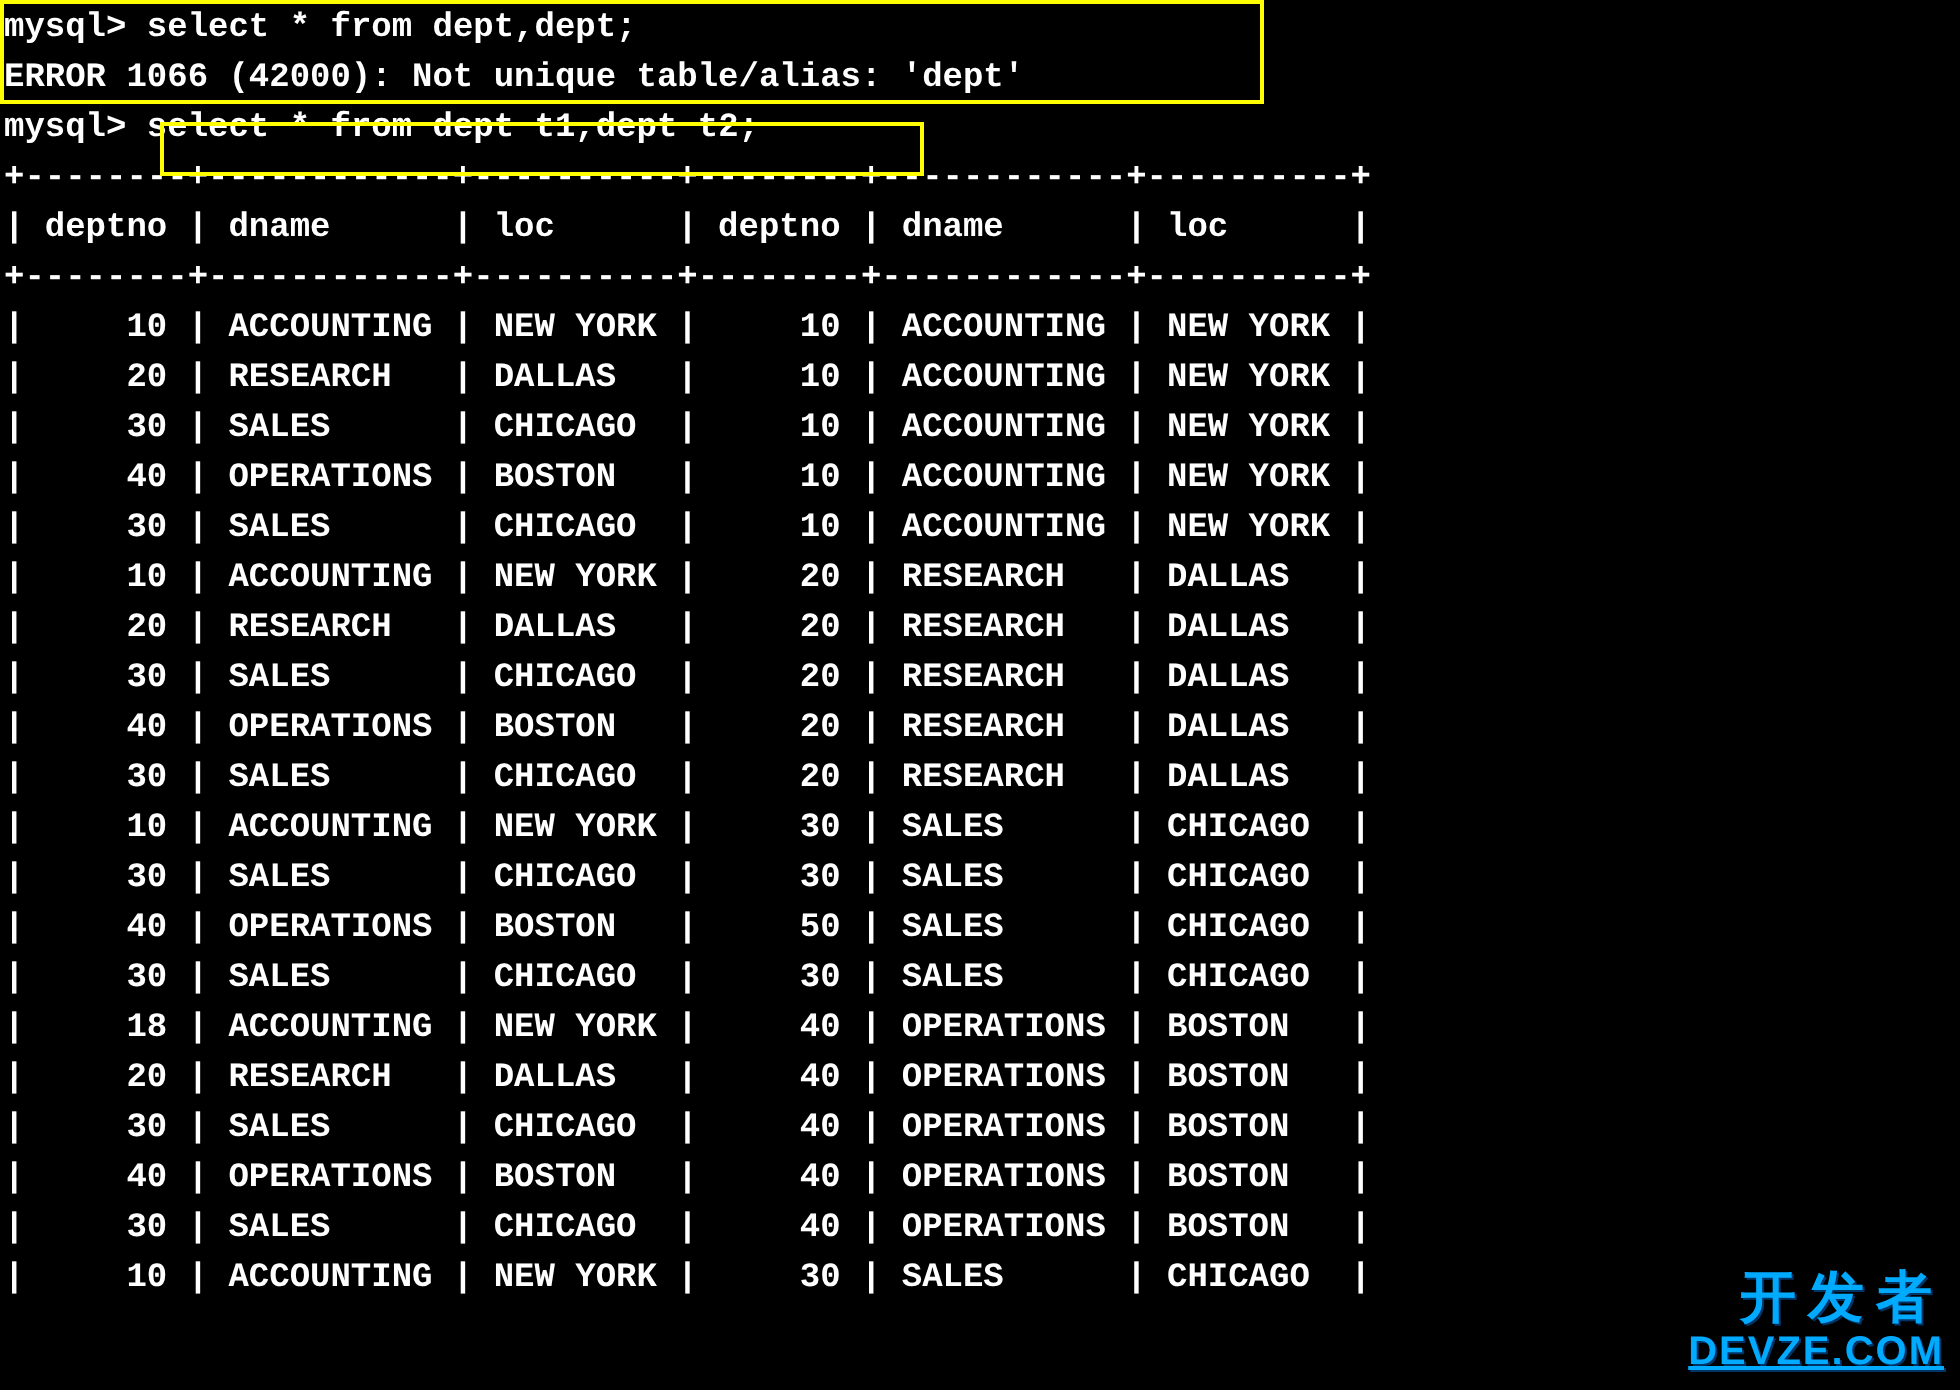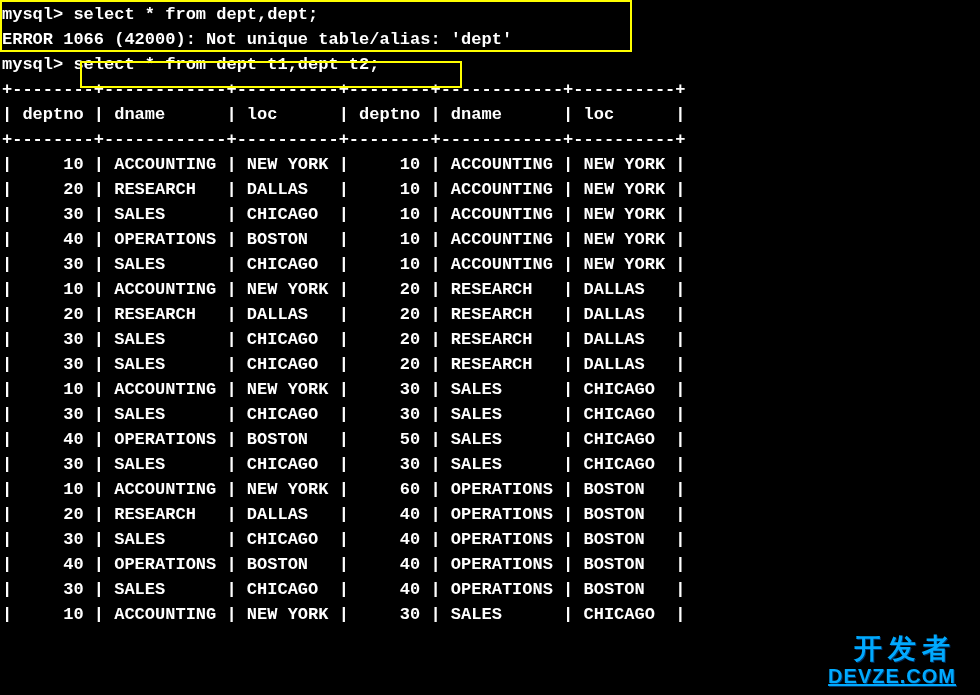--- a/index.html
+++ b/index.html
@@ -37,21 +37,21 @@
     height: 23px;
     pointer-events: none;
   }
   .content {
     padding-top: 2px;
     padding-left: 2px;
   }
   .watermark {
     position: absolute;
     bottom: 8px;
-    right: 24px;
+    right: 8px;
     color: #00aaff;
     font-family: "SimHei", "Microsoft YaHei", sans-serif;
     text-align: right;
     line-height: 1.1;
     font-weight: bold;
     text-shadow: 1px 1px 0 #003366;
   }
   .watermark .wm1 {
     font-size: 28px;
     letter-spacing: 6px;
@@ -74,26 +74,27 @@
   <div class="line">+--------+------------+----------+--------+------------+----------+</div>
   <div id="rows">
       <div class="line">|     10 | ACCOUNTING | NEW YORK |     10 | ACCOUNTING | NEW YORK |</div>
       <div class="line">|     20 | RESEARCH   | DALLAS   |     10 | ACCOUNTING | NEW YORK |</div>
       <div class="line">|     30 | SALES      | CHICAGO  |     10 | ACCOUNTING | NEW YORK |</div>
       <div class="line">|     40 | OPERATIONS | BOSTON   |     10 | ACCOUNTING | NEW YORK |</div>
       <div class="line">|     30 | SALES      | CHICAGO  |     10 | ACCOUNTING | NEW YORK |</div>
       <div class="line">|     10 | ACCOUNTING | NEW YORK |     20 | RESEARCH   | DALLAS   |</div>
       <div class="line">|     20 | RESEARCH   | DALLAS   |     20 | RESEARCH   | DALLAS   |</div>
       <div class="line">|     30 | SALES      | CHICAGO  |     20 | RESEARCH   | DALLAS   |</div>
+      <div class="line">|     40 | OPERATIONS | BOSTON   |     20 | RESEARCH   | DALLAS   |</div>
       <div class="line">|     30 | SALES      | CHICAGO  |     20 | RESEARCH   | DALLAS   |</div>
       <div class="line">|     10 | ACCOUNTING | NEW YORK |     30 | SALES      | CHICAGO  |</div>
       <div class="line">|     30 | SALES      | CHICAGO  |     30 | SALES      | CHICAGO  |</div>
       <div class="line">|     40 | OPERATIONS | BOSTON   |     50 | SALES      | CHICAGO  |</div>
       <div class="line">|     30 | SALES      | CHICAGO  |     30 | SALES      | CHICAGO  |</div>
-      <div class="line">|     10 | ACCOUNTING | NEW YORK |     60 | OPERATIONS | BOSTON   |</div>
+      <div class="line">|     18 | ACCOUNTING | NEW YORK |     40 | OPERATIONS | BOSTON   |</div>
       <div class="line">|     20 | RESEARCH   | DALLAS   |     40 | OPERATIONS | BOSTON   |</div>
       <div class="line">|     30 | SALES      | CHICAGO  |     40 | OPERATIONS | BOSTON   |</div>
       <div class="line">|     40 | OPERATIONS | BOSTON   |     40 | OPERATIONS | BOSTON   |</div>
       <div class="line">|     30 | SALES      | CHICAGO  |     40 | OPERATIONS | BOSTON   |</div>
       <div class="line">|     10 | ACCOUNTING | NEW YORK |     30 | SALES      | CHICAGO  |</div>
     </div>
 </div>
 
 <div class="hl1"></div>
 <div class="hl2"></div>

